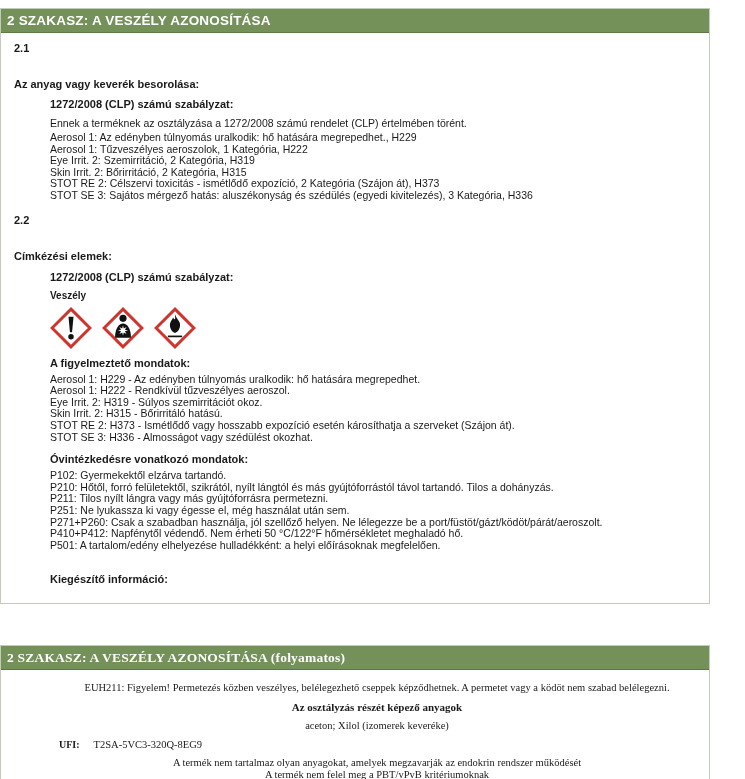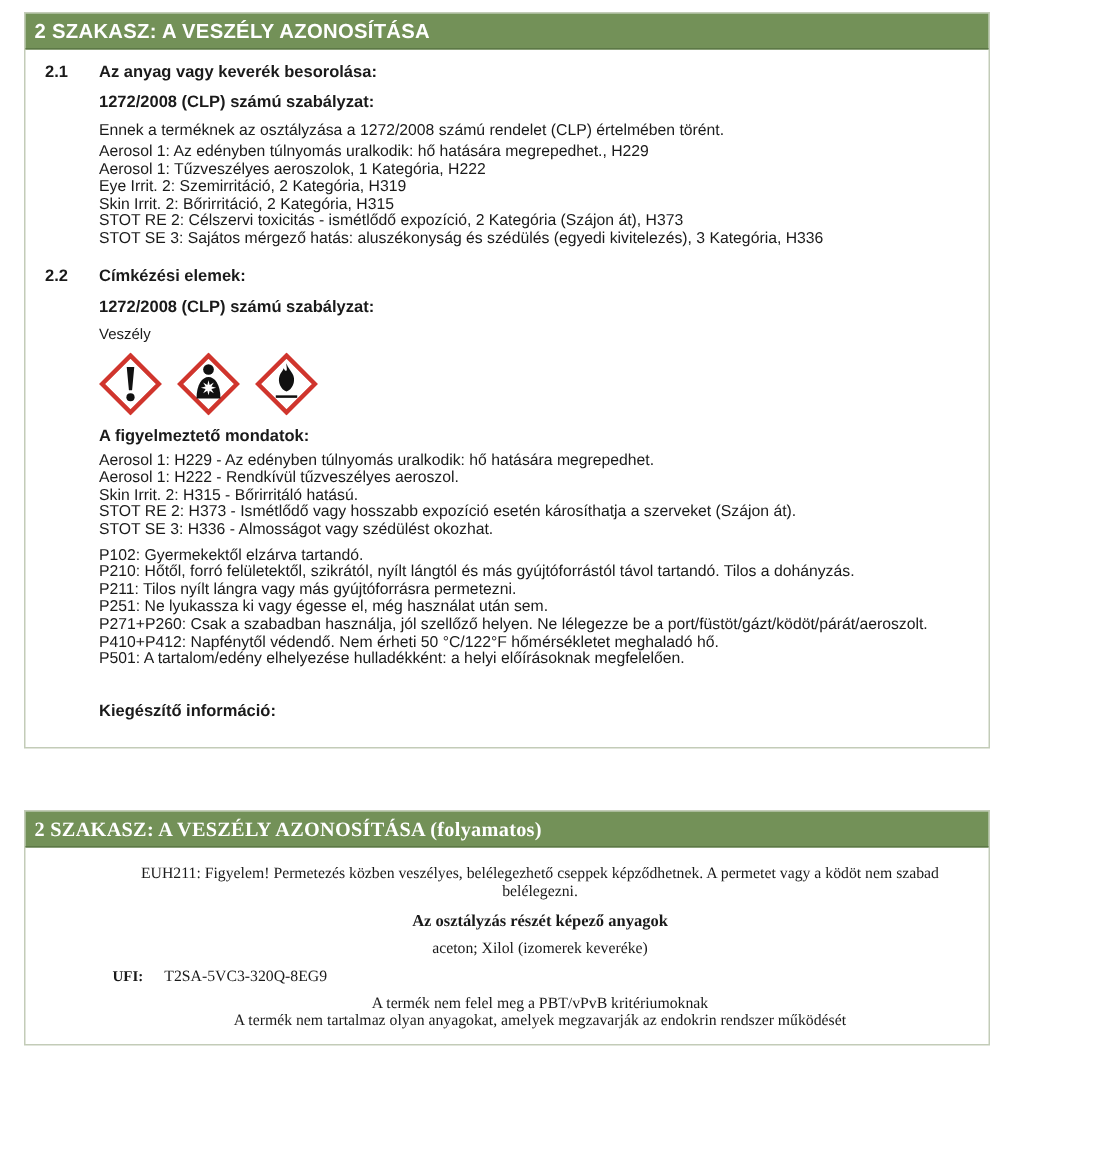--- a/index.html
+++ b/index.html
@@ -2,41 +2,41 @@
 <html lang="hu"><head>
 <meta charset="utf-8">
 <style>
   html,body{margin:0;padding:0;}
   body{
     width:745px;height:779px;background:#ffffff;
     font-family:"Liberation Sans","DejaVu Sans",sans-serif;
     color:#1a1a1a;-webkit-font-smoothing:antialiased;
   }
   .box{
-    margin-left:16px;width:644px;box-sizing:border-box;
+    margin-left:0;width:710px;box-sizing:border-box;
     border:1px solid #c3ccb8;background:#fff;
   }
   .box-1{margin-top:8px;}
   .box-2{margin-top:41px;font-family:Liberation Serif, serif;}
   .hdr{
     background:#739158;color:#ffffff;
     border-bottom:1px solid #5c7846;
     font-weight:bold;font-size:13.5px;line-height:17px;
     padding:3px 6px 3px 6px;letter-spacing:.2px;
   }
   .content-1{padding:9px 14px 18px 13px;font-size:10.5px;}
   .content-2{padding:12px 14px 9px 17px;font-size:10.5px;text-align:center;}
-  .numrow{display:flex;align-items:baseline;}
+  .numrow{display:flex;align-items:baseline;flex-direction:column;}
   .numrow .num{flex:0 0 36px;font-weight:bold;font-size:11px;}
   .content-2 .numrow .num{flex:0 0 41px;}
   .numrow .ntitle{font-weight:bold;font-size:11px;}
   .ind{margin-left:36px;}
   .ind2{margin-left:41px;}
   .bold-line{font-weight:bold;font-size:11px;}
-  .small-bold{font-weight:normal;font-size:10px;}
+  .small-bold{font-weight:bold;font-size:10px;}
   .txt{line-height:12px;}
   .list p{margin:0;line-height:11.6px;}
   .m8{margin-top:8px;} .m7{margin-top:7px;} .m5{margin-top:5px;}
   .m10{margin-top:10px;} .m12{margin-top:12px;} .m22{margin-top:22px;}
   .m9{margin-top:9px;} .m3{margin-top:3px;} .m6{margin-top:6px;}
   .picto-row{display:flex;gap:10px;margin-left:36px;}
   .picto{width:42px;height:42px;display:block;}
   .ufi-row{display:flex;align-items:baseline;}
   .ufi-row .ufi-l{font-weight:bold;font-size:10px;margin-right:14px;}
   .euh{max-width:646px;line-height:12px;}
@@ -95,25 +95,27 @@
         <path d="M50 17 C52 25 58 29 61 37 C64.5 47 59 59 50 62 C41 59 35.5 47 39 37 C40.5 32.5 44 29.5 45.5 25 C47.5 29.5 50.5 31 50.5 26 C50.5 23 49.5 20 50 17 Z" fill="#111111"></path>
         <rect x="33" y="68" width="34" height="4" fill="#111111"></rect>
       </svg>
     </div>
 
     <div class="ind bold-line m8">A figyelmeztető mondatok:</div>
 
     <div class="ind list m5">
       <p>Aerosol 1: H229 - Az edényben túlnyomás uralkodik: hő hatására megrepedhet.</p>
       <p>Aerosol 1: H222 - Rendkívül tűzveszélyes aeroszol.</p>
+      <p>Eye Irrit. 2: H319 - Súlyos szemirritációt okoz.</p>
       <p>Skin Irrit. 2: H315 - Bőrirritáló hatású.</p>
       <p>STOT RE 2: H373 - Ismétlődő vagy hosszabb expozíció esetén károsíthatja a szerveket (Szájon át).</p>
       <p>STOT SE 3: H336 - Almosságot vagy szédülést okozhat.</p>
     </div>
 
+    <div class="ind bold-line m10">Óvintézkedésre vonatkozó mondatok:</div>
 
     <div class="ind list m5">
       <p>P102: Gyermekektől elzárva tartandó.</p>
       <p>P210: Hőtől, forró felületektől, szikrától, nyílt lángtól és más gyújtóforrástól távol tartandó. Tilos a dohányzás.</p>
       <p>P211: Tilos nyílt lángra vagy más gyújtóforrásra permetezni.</p>
       <p>P251: Ne lyukassza ki vagy égesse el, még használat után sem.</p>
       <p>P271+P260: Csak a szabadban használja, jól szellőző helyen. Ne lélegezze be a port/füstöt/gázt/ködöt/párát/aeroszolt.</p>
       <p>P410+P412: Napfénytől védendő. Nem érheti 50 °C/122°F hőmérsékletet meghaladó hő.</p>
       <p>P501: A tartalom/edény elhelyezése hulladékként: a helyi előírásoknak megfelelően.</p>
     </div>
@@ -133,18 +135,18 @@
 
     <div class="ind2 txt m7">aceton; Xilol (izomerek keveréke)</div>
 
     <div class="ind2 ufi-row m7">
       <span class="ufi-l">UFI:</span>
       <span>T2SA-5VC3-320Q-8EG9</span>
     </div>
 
 
     <div class="ind2 list m7">
+      <p>A termék nem tartalmaz olyan anyagokat, amelyek megzavarják az endokrin rendszer működését</p>
       <p>A termék nem felel meg a PBT/vPvB kritériumoknak</p>
-      <p>A termék nem tartalmaz olyan anyagokat, amelyek megzavarják az endokrin rendszer működését</p>
     </div>
 
   </div>
 </div>
 
 </body></html>

